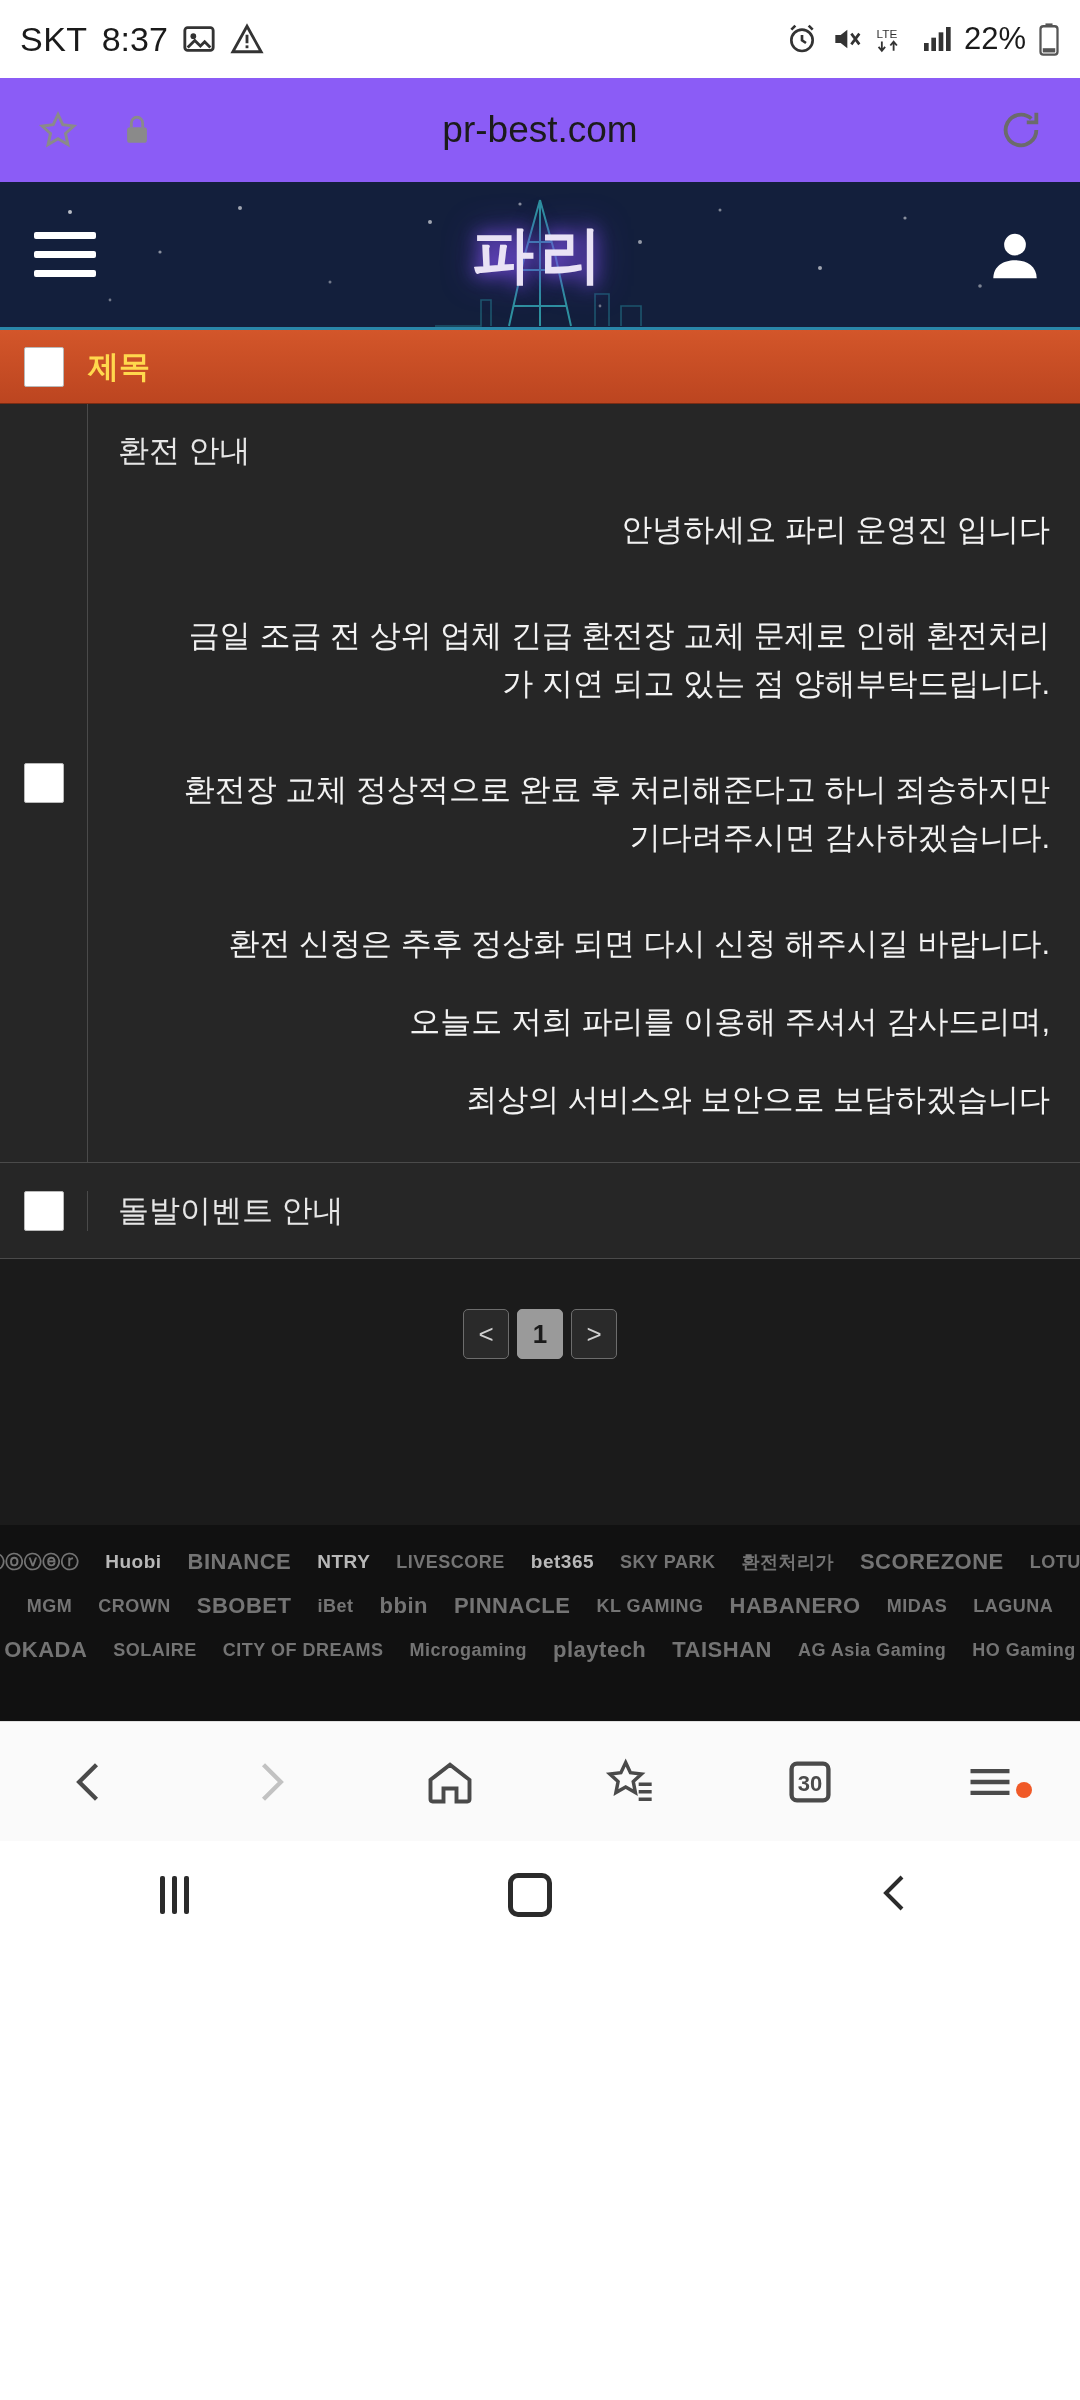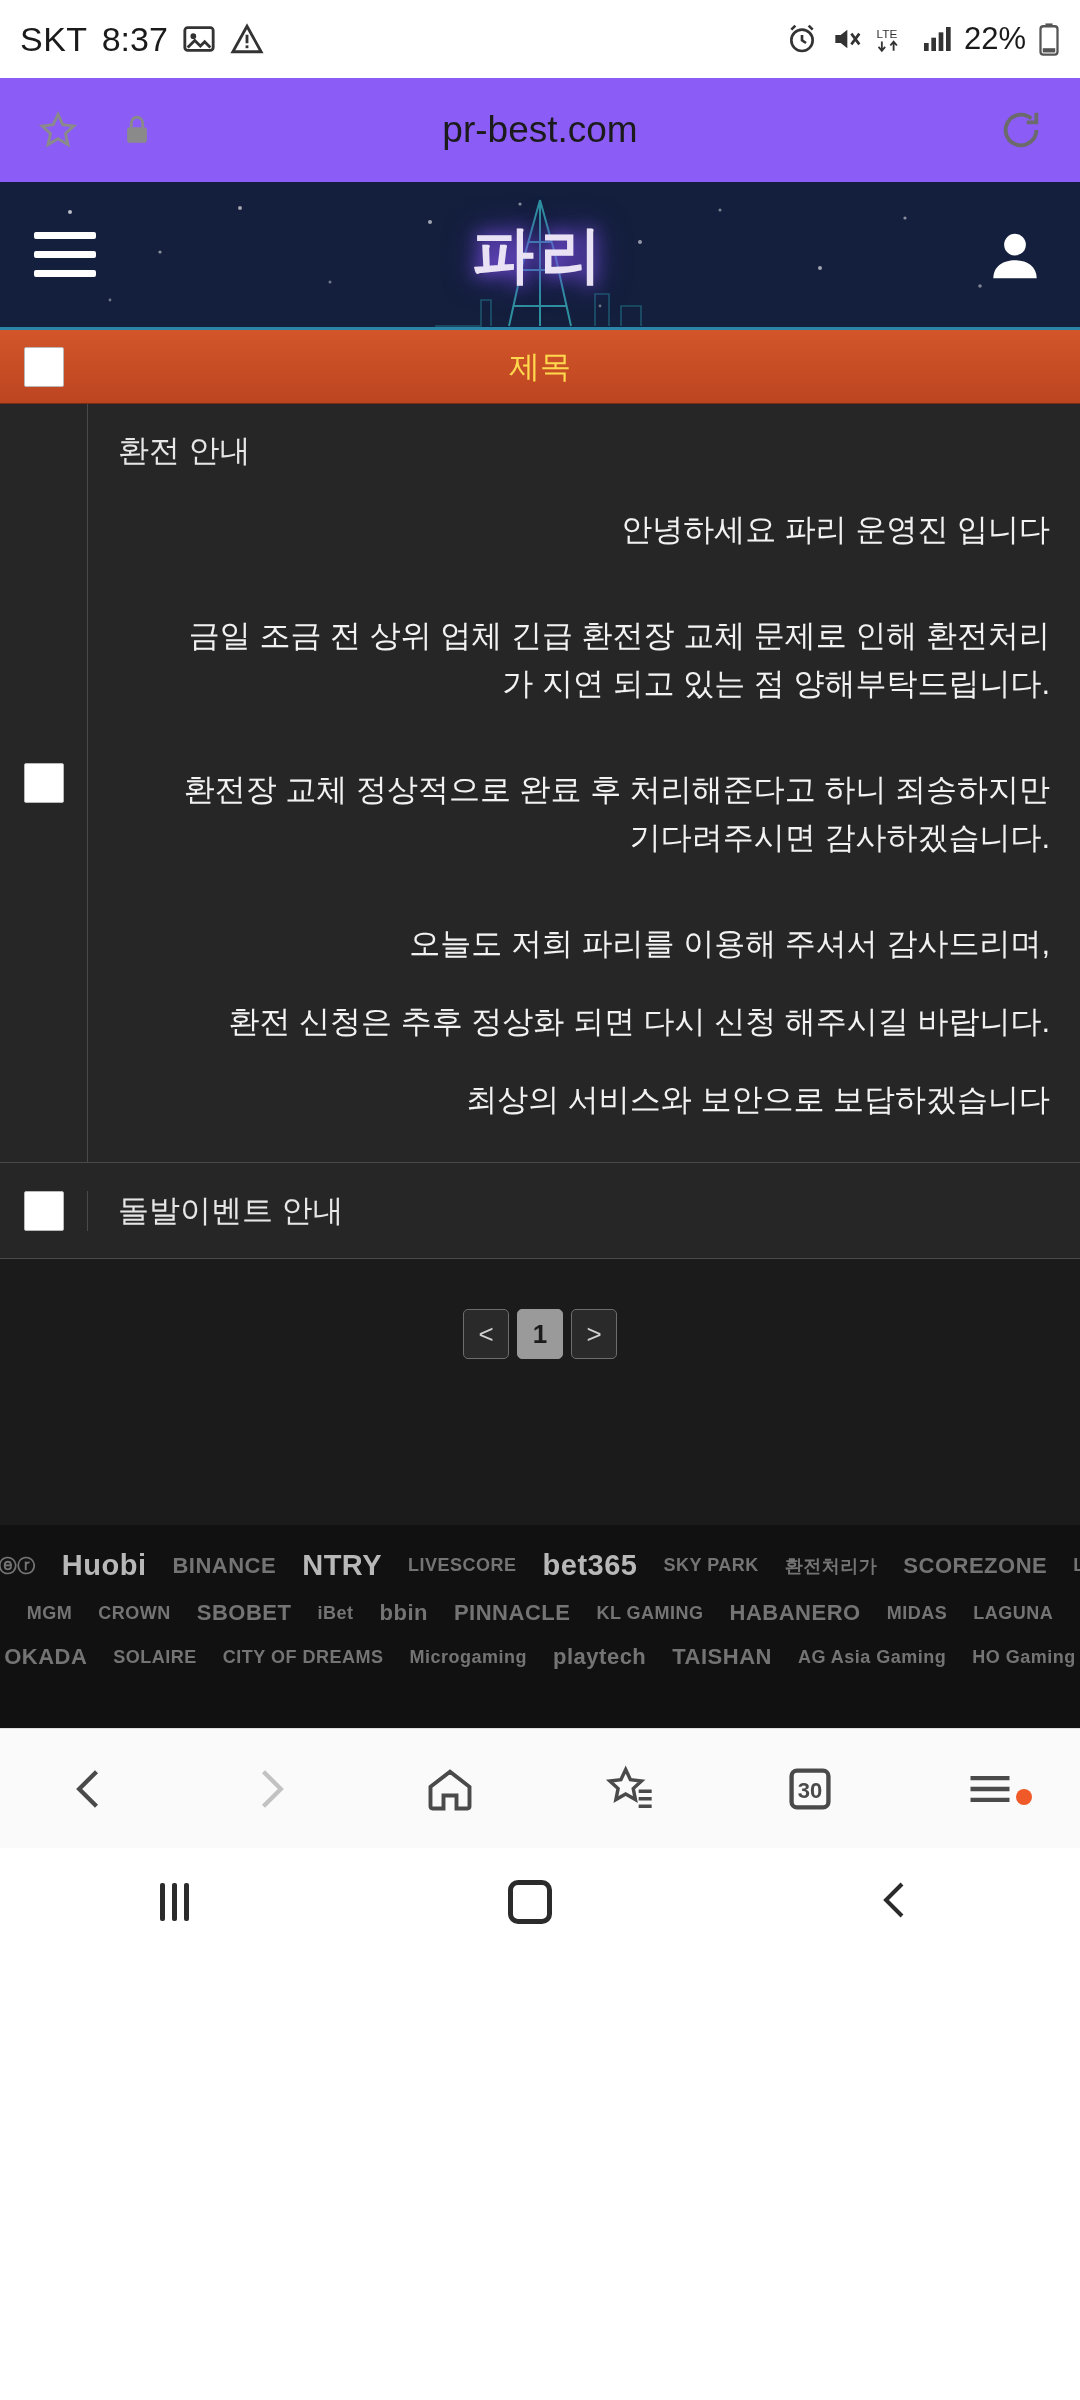--- a/index.html
+++ b/index.html
@@ -101,24 +101,24 @@
     flex: 0 0 88px;
   }
   .chk {
     width: 40px; height: 40px;
     background: #ffffff;
     border: 1px solid #b9b9b9;
     border-radius: 2px;
   }
   .board-title {
     flex: 1;
-    text-align: center;
+    text-align: left;
     color: #ffd84d;
     font-size: 31px;
-    font-weight: 400;
+    font-weight: 700;
     margin-right: 88px;
   }
 
   .post {
     background: #262626;
     border-bottom: 1px solid #4a4a4a;
     display: flex;
     min-height: 100px;
   }
   .post .chk-cell { border-right: 1px solid #4a4a4a; align-items: flex-start; padding-top: 26px; }
@@ -167,21 +167,21 @@
   }
   .sp {
     color: #9a9a9a;
     font-size: 22px;
     font-weight: 700;
     opacity: .72;
     white-space: nowrap;
     letter-spacing: .5px;
   }
   .sp.sm { font-size: 18px; }
-  .sp.big { font-size: 29px; color: #d6d6d6; opacity: .85; }
+  .sp.big { font-size: 19px; color: #d6d6d6; opacity: .85; }
   .filler { background: #1b1b1b; height: 96px; }
 
   
   .browserbar {
     height: 120px;
     background: #fafafa;
     border-top: 1px solid #e0e0e0;
     display: flex;
     align-items: center;
     justify-content: space-around;
@@ -359,22 +359,22 @@
 <div class="post post-open">
   <div class="chk-cell">
     <div class="chk"></div>
   </div>
   <div class="post-body">
     <div class="post-subject">환전 안내</div>
     <div class="post-content">
       <p>안녕하세요 파리 운영진 입니다</p>
       <p>금일 조금 전 상위 업체 긴급 환전장 교체 문제로 인해 환전처리가 지연 되고 있는 점 양해부탁드립니다.</p>
       <p>환전장 교체 정상적으로 완료 후 처리해준다고 하니 죄송하지만 기다려주시면 감사하겠습니다.</p>
+      <p class="tight">환전 신청은 추후 정상화 되면 다시 신청 해주시길 바랍니다.</p>
       <p class="tight">오늘도 저희 파리를 이용해 주셔서 감사드리며,</p>
-      <p class="tight">환전 신청은 추후 정상화 되면 다시 신청 해주시길 바랍니다.</p>
       <p>최상의 서비스와 보안으로 보답하겠습니다</p>
     </div>
   </div>
 </div>
 
 <div class="post post-collapsed">
   <div class="chk-cell">
     <div class="chk"></div>
   </div>
   <div class="post-body">

